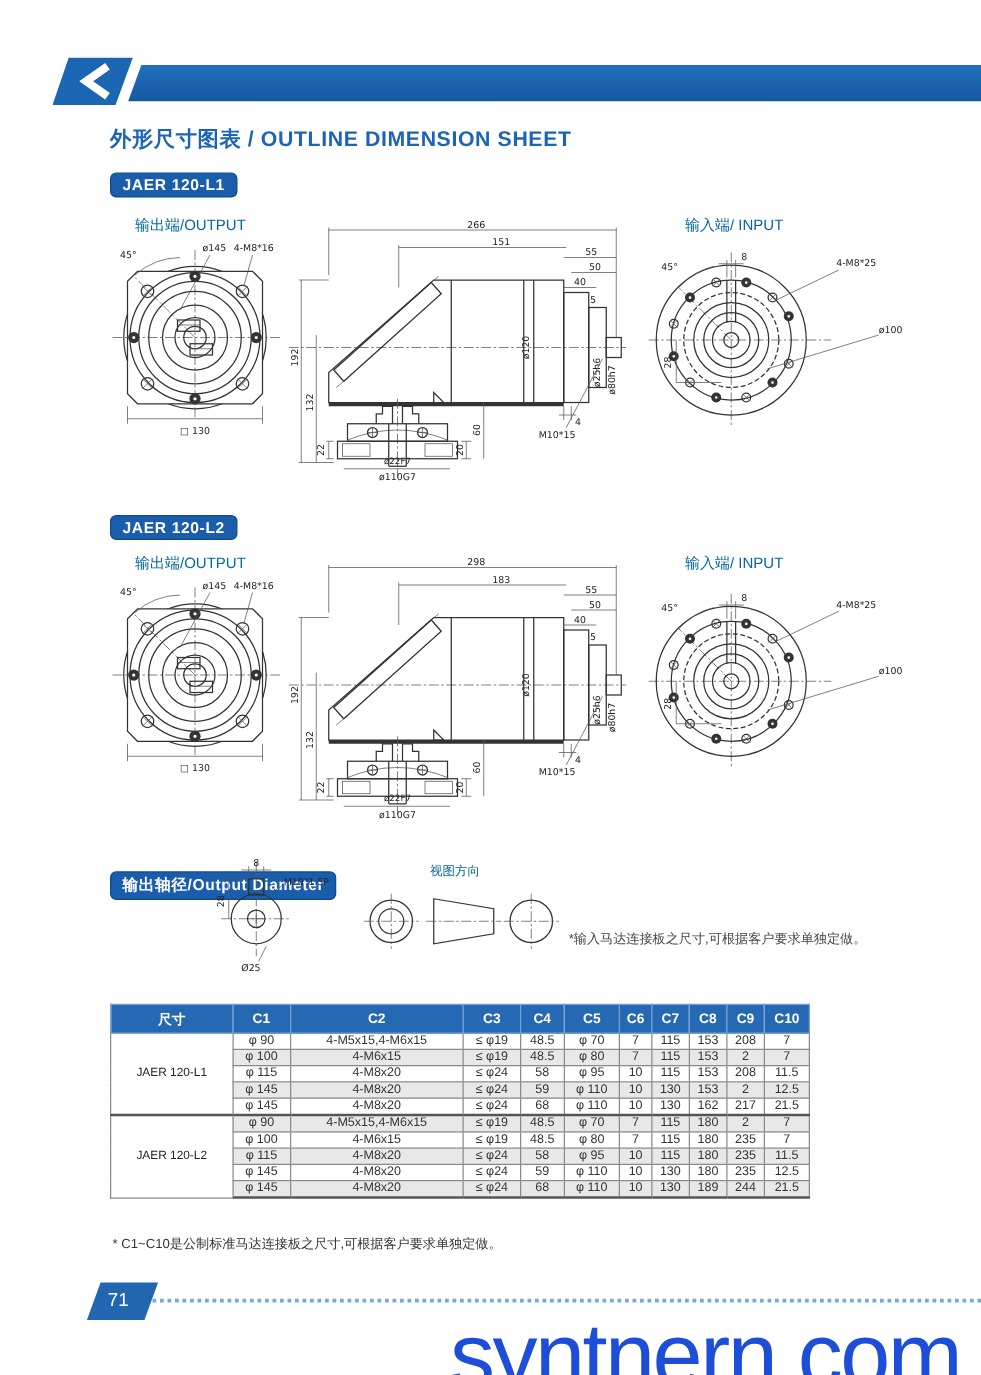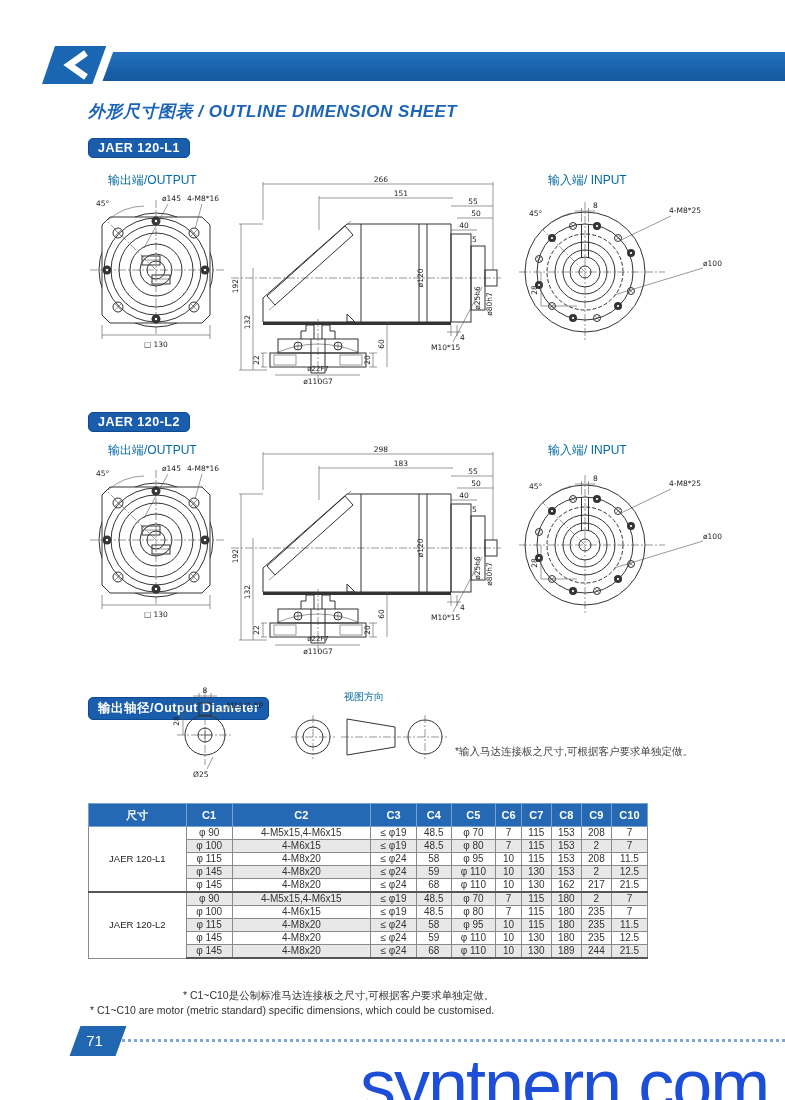--- a/index.html
+++ b/index.html
@@ -6,21 +6,21 @@
   #page{position:relative;width:785px;height:1100px;background:#fff;overflow:hidden;
         font-family:"Liberation Sans",sans-serif;}
 
   
   .band{position:absolute;left:96px;top:52px;right:0;height:29px;
         background:linear-gradient(#2270bd,#15589f);}
   .logo{position:absolute;left:42px;top:46px;}
   .slash{position:absolute;left:99px;top:44px;width:9px;height:44px;background:#fff;
          transform:skewX(-20deg);}
   .title{position:absolute;left:88px;top:100px;font-size:17px;font-weight:bold;
-         color:#1c64b8;letter-spacing:.5px;font-style:italic;}
+         color:#1c64b8;letter-spacing:.5px;}
   .badge{position:absolute;background:#1a5dad;color:#fff;font-size:12.5px;font-weight:bold;
          padding:2px 9px;border-radius:5px;border:1px solid #0d4a94;letter-spacing:.5px;}
   .viewlabel{position:absolute;font-size:12px;color:#0369a1;}
 
   
   .dwg{position:absolute;}
   .dwg line,.dwg circle,.dwg path,.dwg rect,.dwg polygon,.dwg polyline
       {stroke:#333;fill:none;stroke-width:1;}
   .dwg .thin{stroke-width:.6;stroke:#555;}
   .dwg .cl{stroke-width:.6;stroke:#555;stroke-dasharray:8 2 2 2;}
@@ -629,21 +629,20 @@
           <td>130</td>
           <td>189</td>
           <td>244</td>
           <td>21.5</td>
         </tr>
       </tbody>
   </table>
 
   <div class="footnotes">
     <div>* C1~C10是公制标准马达连接板之尺寸,可根据客户要求单独定做。</div>
-    <div>* C1~C10 are motor (metric standard) specific dimensions, which could be customised.</div>
   </div>
 
   <div class="dotline"></div>
   <div class="pageno">
     <span>71</span>
   </div>
   <div class="watermark">syntnern.com</div>
 
 </div>
 

